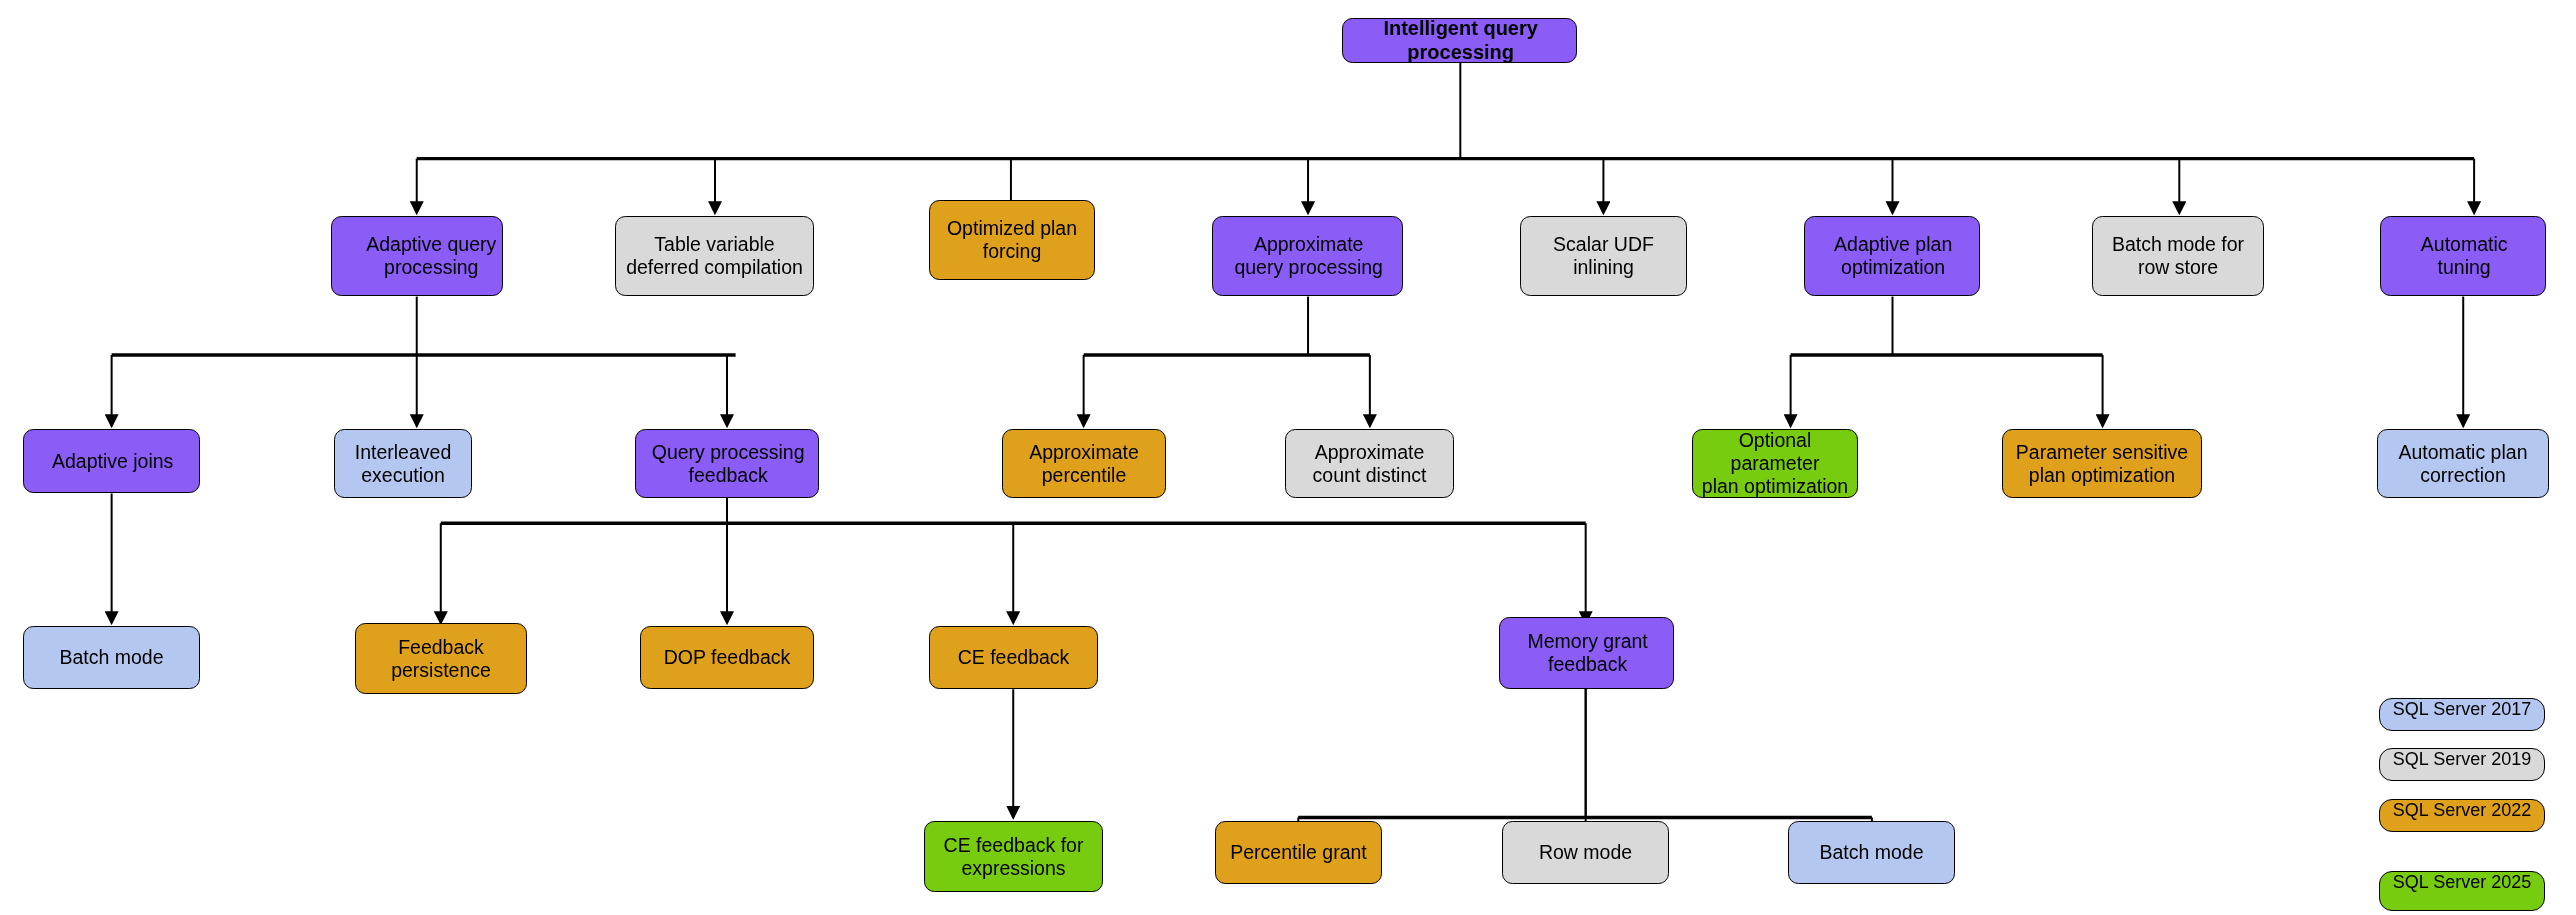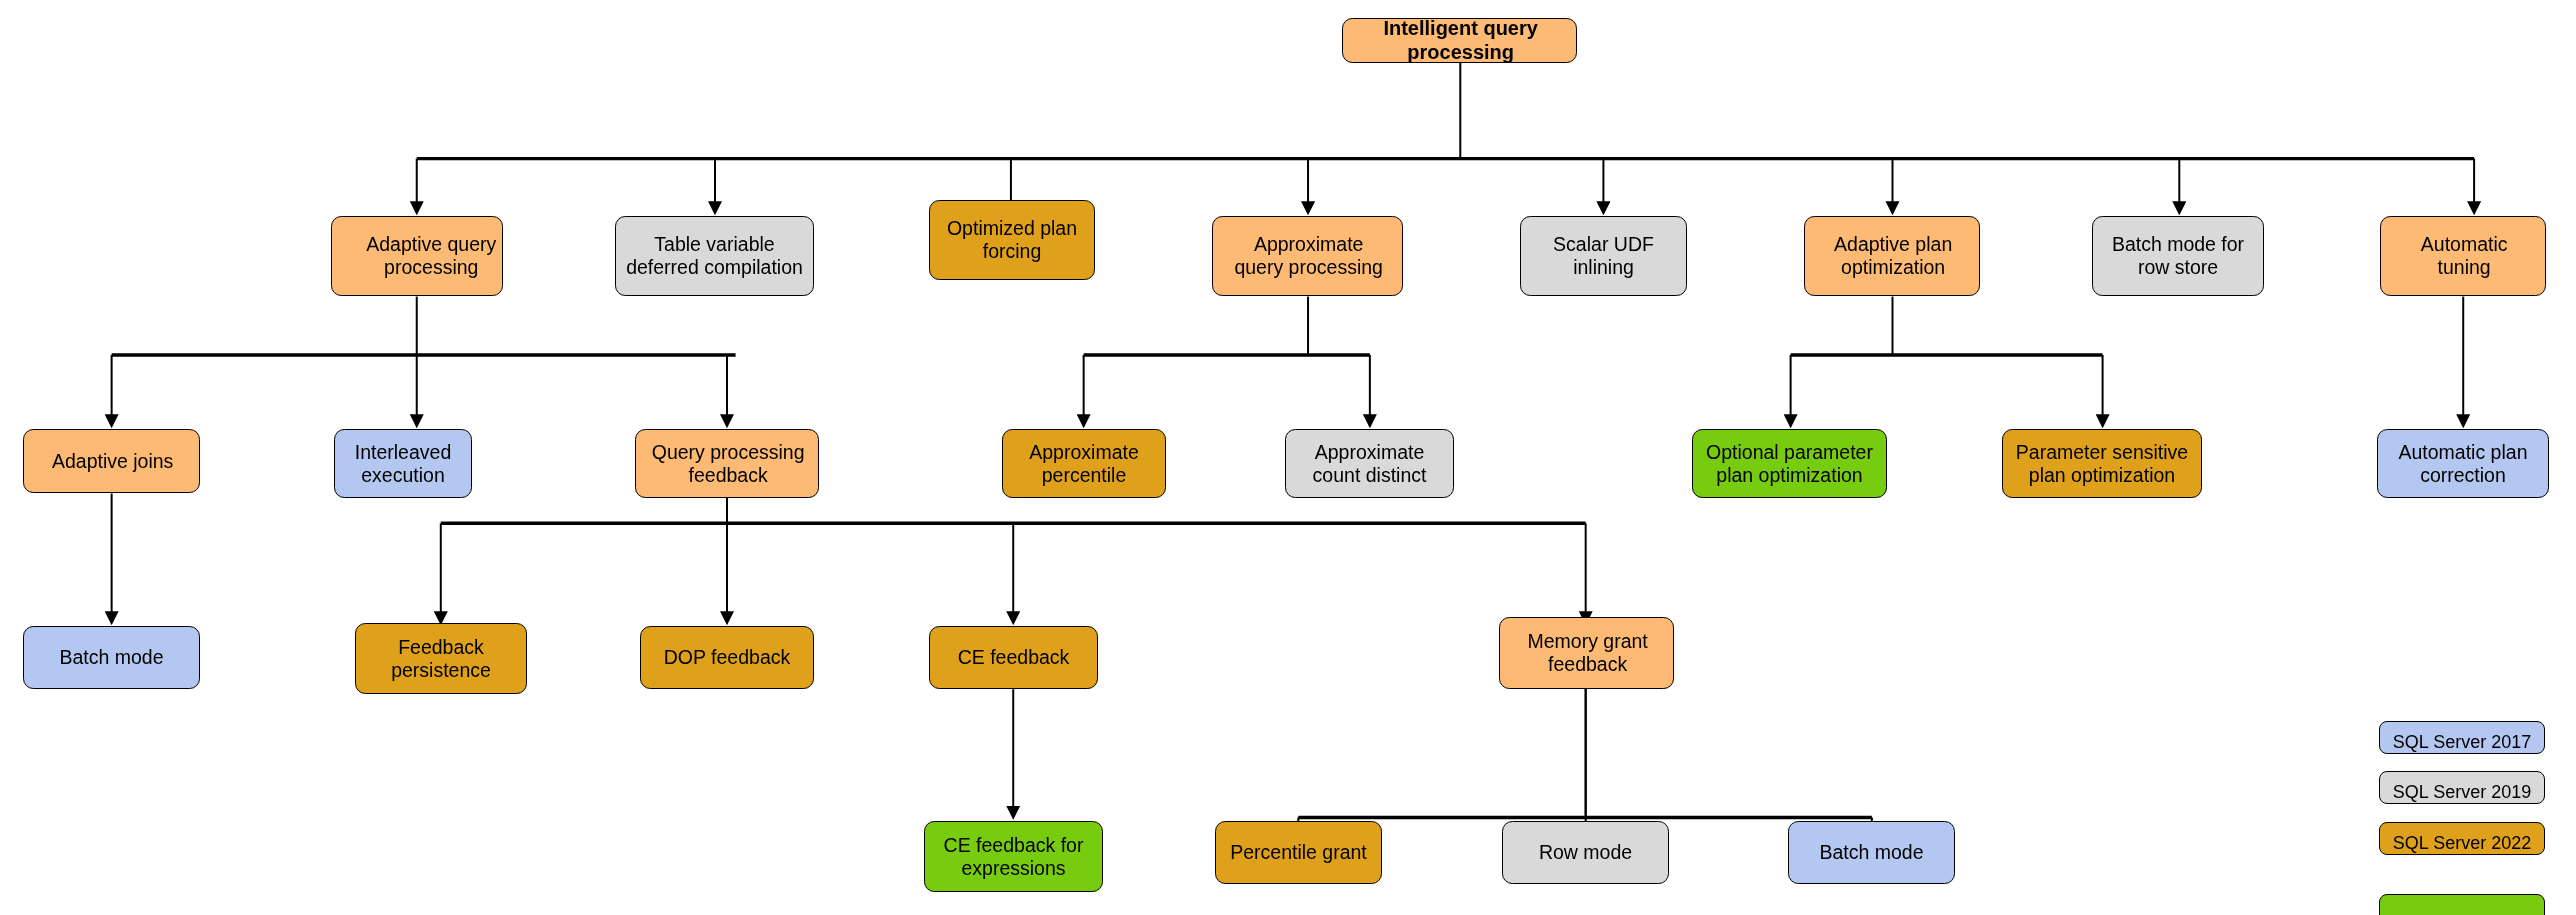--- a/index.html
+++ b/index.html
@@ -42,43 +42,42 @@
     z-index: 3;
   }
   .node.root {
     font-weight: bold;
     font-size: 20px;
   }
   .node .label {
     display: block;
     white-space: pre-line;
   }
-  .fill-white  { background: #fdba74; padding-left: 8px; }
+  .fill-white  { background: #8b5cf6; padding-left: 8px; }
   .fill-gray   { background: #d9d9d9; }
   .fill-blue   { background: #b4c7f0; }
   .fill-orange { background: #dfa11c; }
   .fill-green  { background: #77cc10; }
 
   .legend {
     position: absolute;
     z-index: 4;
   }
   .legend-item {
     position: absolute;
     box-sizing: border-box;
     border: 1.7px solid #000000;
-    border-radius: 8px;
+    border-radius: 13px;
     display: flex;
-    align-items: flex-end;
+    align-items: flex-start;
     justify-content: center;
     font-size: 18px;
     color: #000000;
     font-family: "Liberation Sans", sans-serif;
     white-space: nowrap;
-    margin-top: 23px;
   }
 </style>
 </head>
 <body>
 
 <div id="canvas">
 
   <svg id="edges" viewBox="0 0 4500 1600" xmlns="http://www.w3.org/2000/svg">
     <defs>
       <marker id="arrow" viewBox="0 0 12 12" refX="10" refY="6" markerWidth="7" markerHeight="7" orient="auto-start-reverse">
@@ -204,21 +203,21 @@
   <div class="node fill-orange" style="left:1002px; top:429px; width:164px; height:69px;">
     <span class="label">Approximate
 percentile</span>
   </div>
 
   <div class="node fill-gray" style="left:1285px; top:429px; width:169px; height:69px;">
     <span class="label">Approximate
 count distinct</span>
   </div>
 
-  <div class="node fill-green" style="left:1692px; top:429px; width:195px; height:69px;">
+  <div class="node fill-green" style="left:1692px; top:429px; width:166px; height:69px;">
     <span class="label">Optional parameter
 plan optimization</span>
   </div>
 
   <div class="node fill-orange" style="left:2002px; top:429px; width:200px; height:69px;">
     <span class="label">Parameter sensitive
 plan optimization</span>
   </div>
 
   <div class="node fill-blue" style="left:2377px; top:429px; width:172px; height:69px;">

